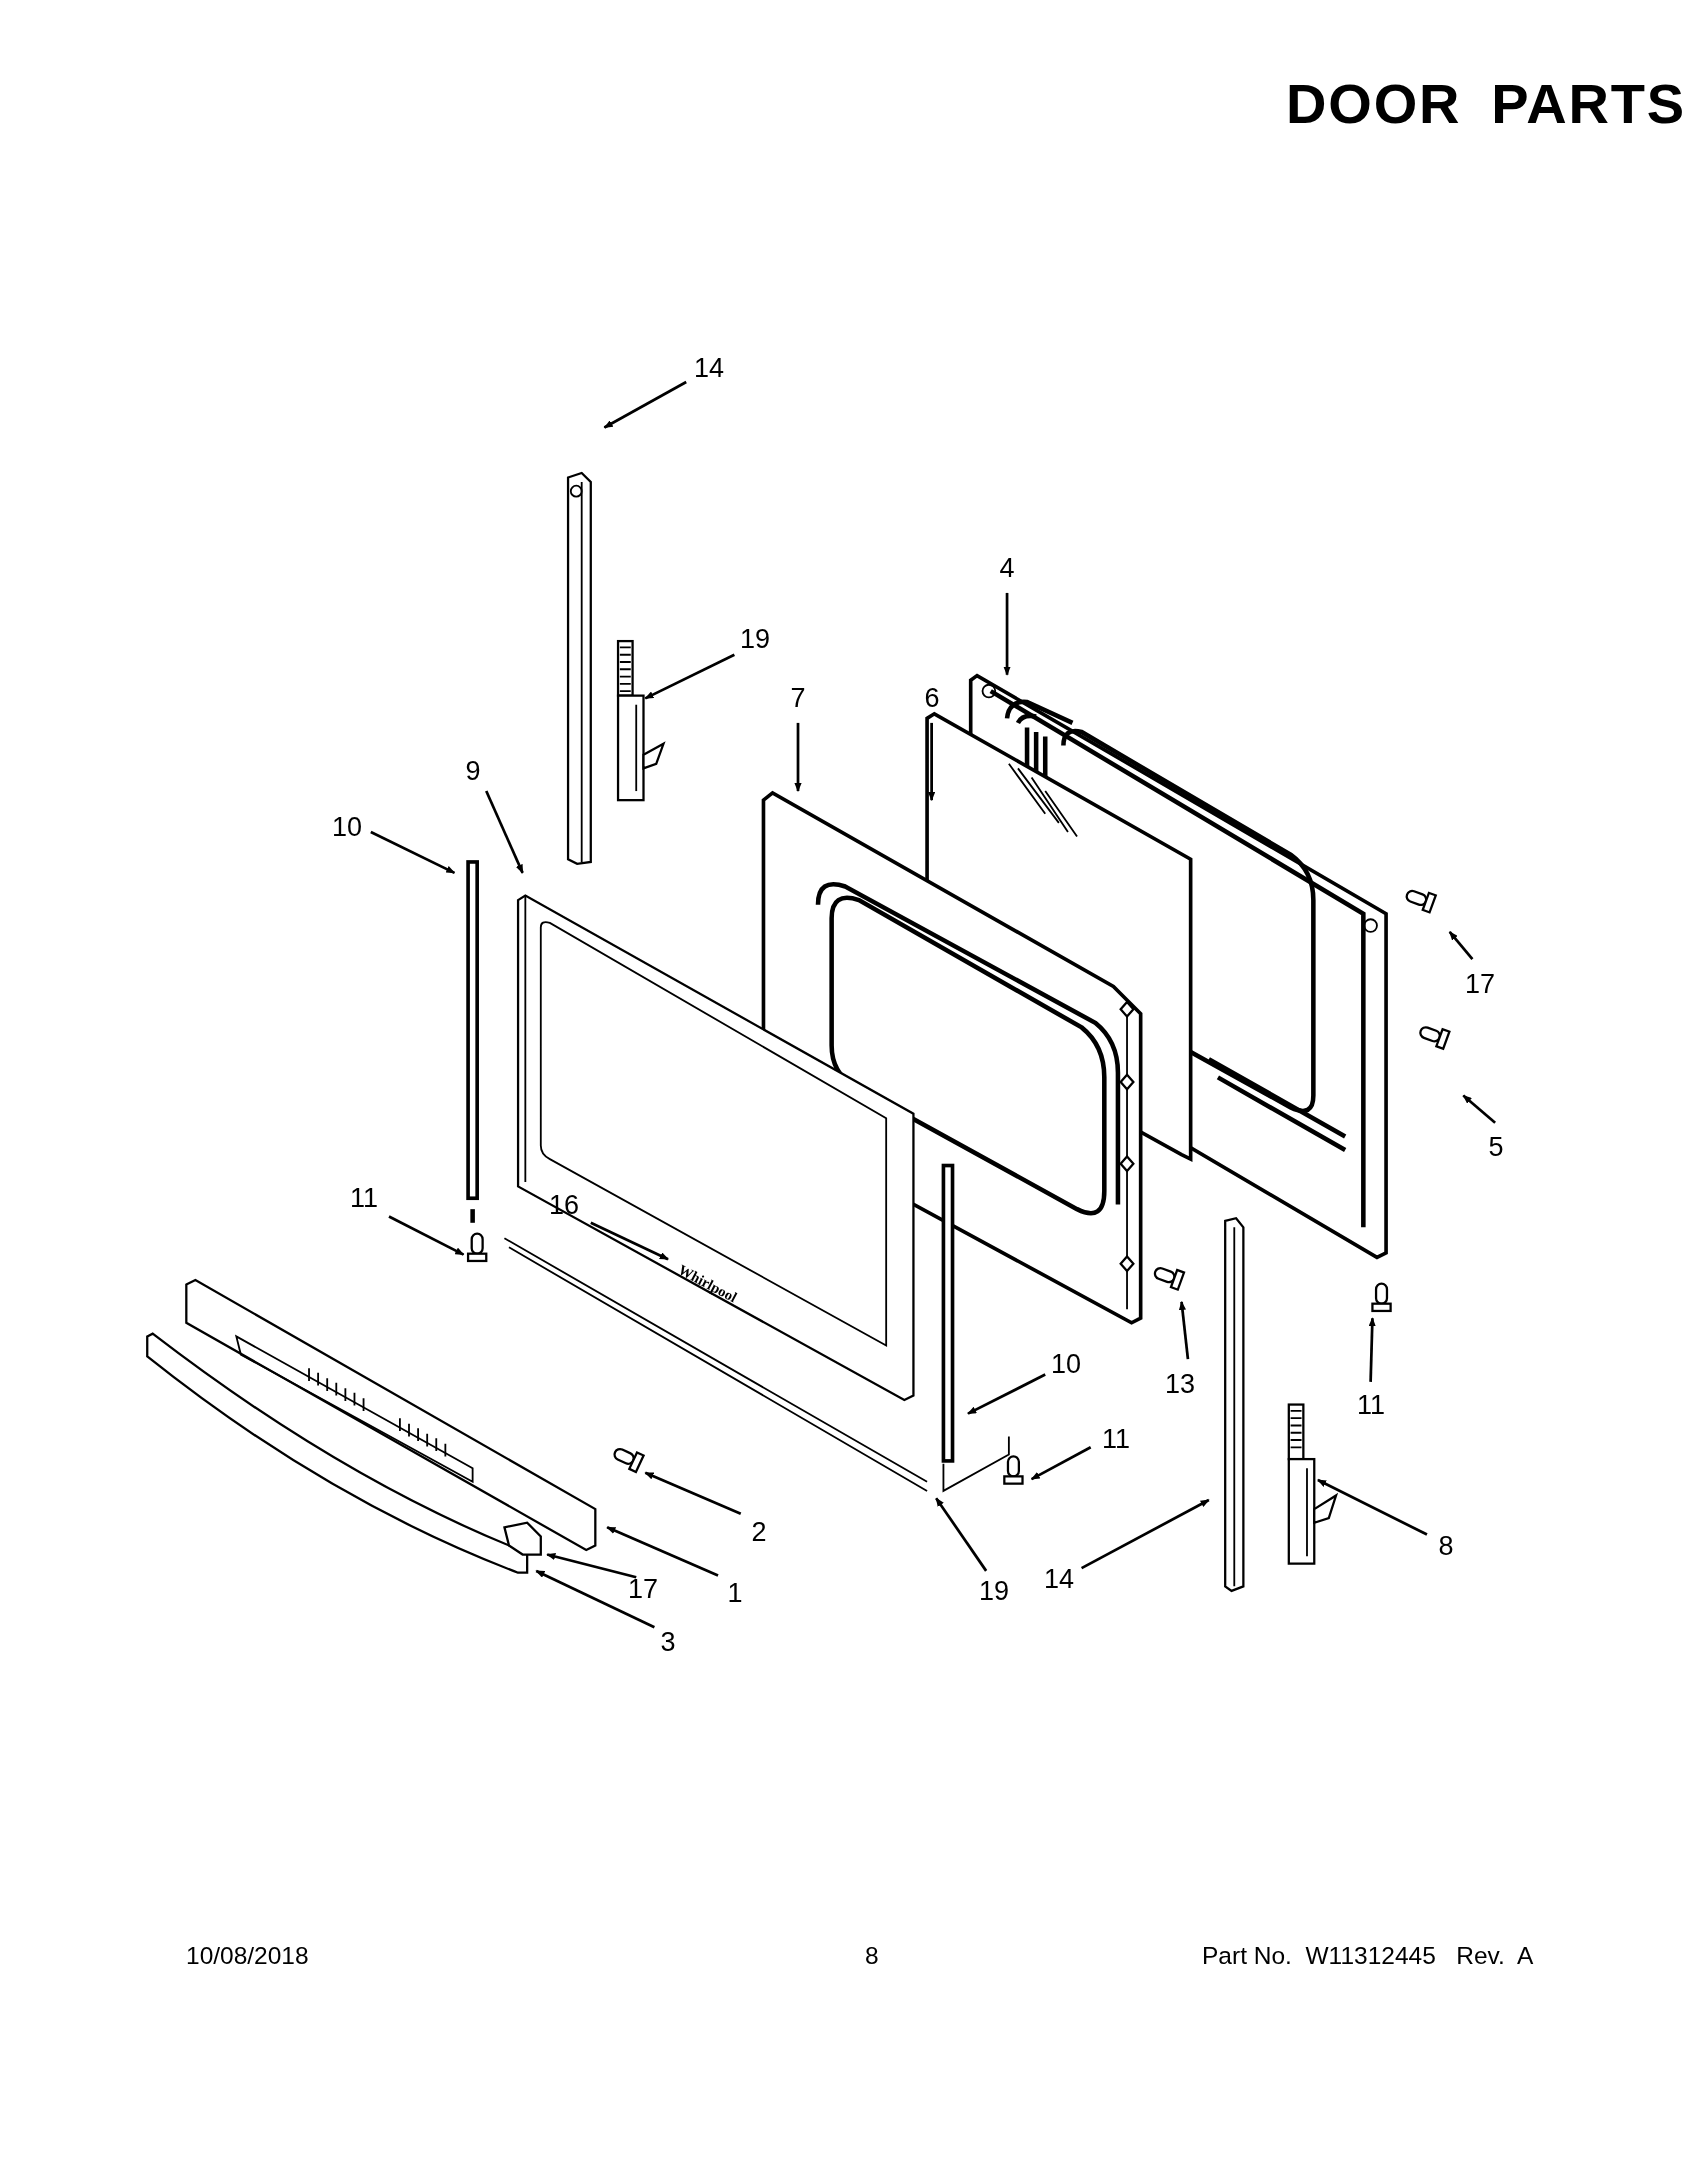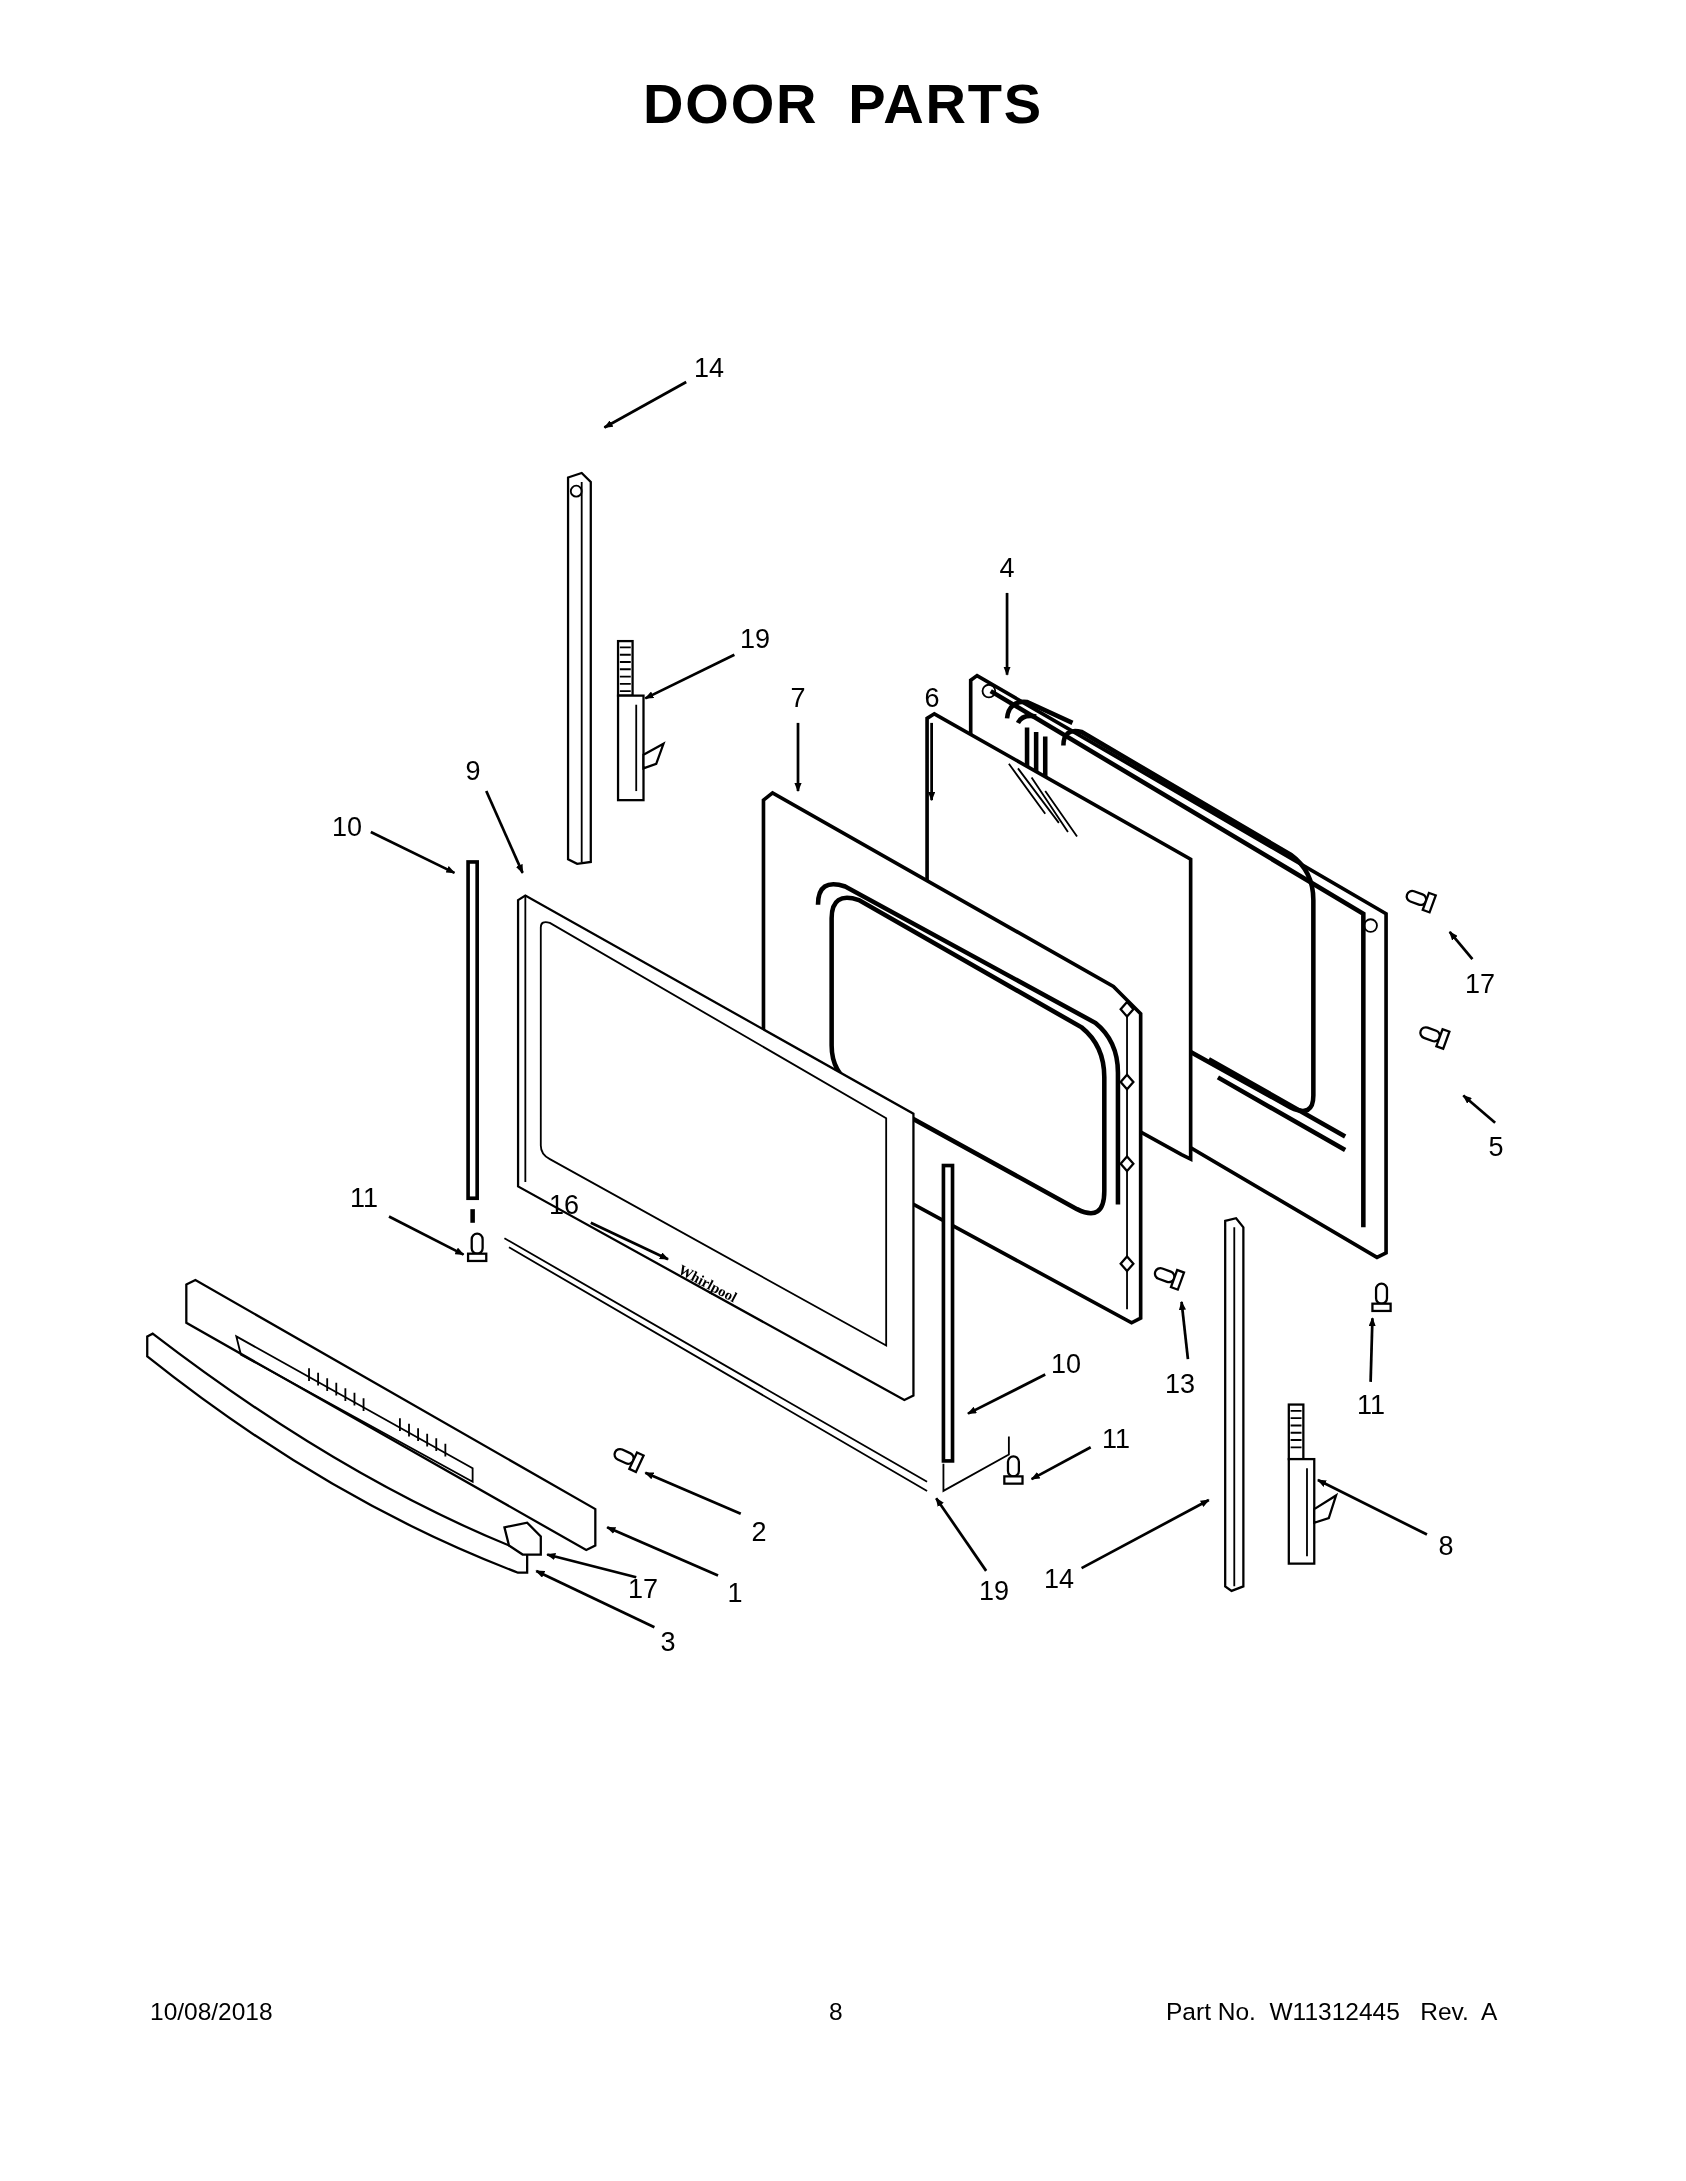--- a/index.html
+++ b/index.html
@@ -1,19 +1,19 @@
 <!DOCTYPE html>
 <html style="font-size:14.5px"><head>
 <meta charset="utf-8">
 <style>
   html,body{margin:0;padding:0;background:#fff;}
   body{width:1686px;height:2182px;position:relative;overflow:hidden;font-family:"Liberation Sans",sans-serif;color:#000;}
-  .title{position:absolute;top:71px;left:0;width:1686px;text-align:center;font-weight:bold;font-size:56px;letter-spacing:1.8px;word-spacing:12.7px;}
+  .title{position:absolute;top:71px;left:0;width:1686px;text-align:right;font-weight:bold;font-size:56px;letter-spacing:1.8px;word-spacing:12.7px;}
   .callout{position:absolute;font-size:27px;line-height:33px;transform:translate(-50%,-50%);white-space:nowrap;}
-  .footer{position:absolute;top:1998px;font-size:24.5px;}
+  .footer{position:absolute;top:1942px;font-size:24.5px;margin-left:36px;}
   svg.diagram{position:absolute;left:0;top:0;}
   svg .p{fill:#fff;stroke:#000;stroke-width:2.5;}
   svg .t{fill:none;stroke:#000;stroke-width:2;}
   svg .thick{fill:none;stroke:#000;stroke-width:5;}
   svg .ld{stroke:#000;stroke-width:3;fill:none;}
 </style>
 </head>
 <body>
 
 <div class="title">DOOR PARTS</div>

